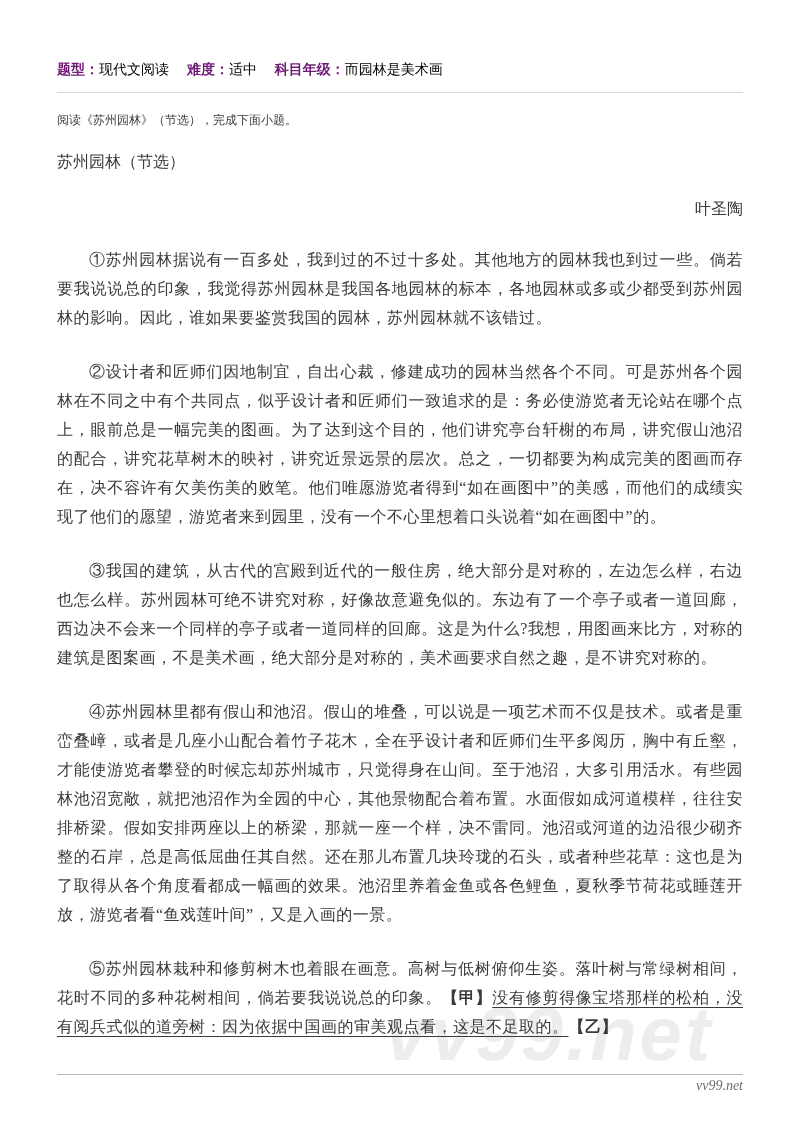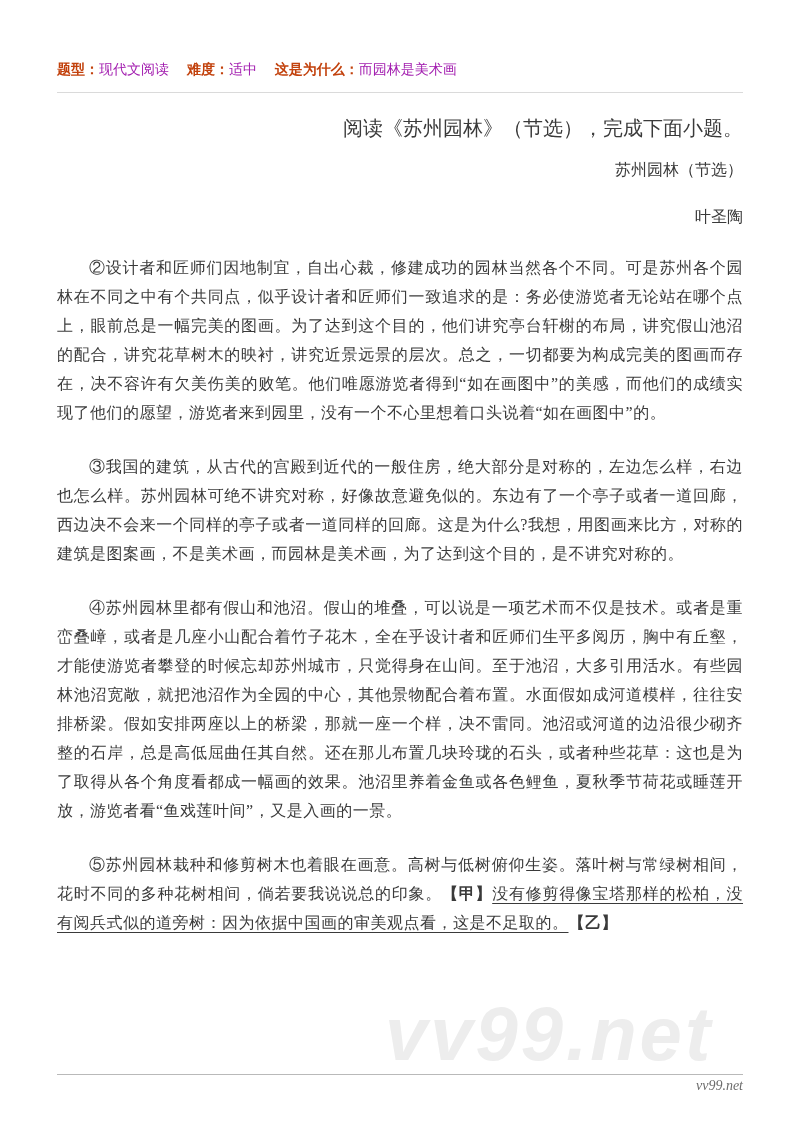--- a/index.html
+++ b/index.html
@@ -31,36 +31,35 @@
     z-index: 1;
     padding: 60px 57px 0 57px;
   }
   .meta-row {
     font-family: "Liberation Sans", "DejaVu Sans", sans-serif;
     font-size: 14px;
     line-height: 18px;
     white-space: nowrap;
   }
   .meta-item { margin-right: 14px; }
-  .meta-label { font-weight: bold; color: #c2410c; font-family: Liberation Serif, serif; }
-  .meta-value { color: #a21caf; }
+  .meta-label { font-weight: bold; color: #701a75; font-family: Liberation Serif, serif; }
+  .meta-value { color: #000000; }
   .divider {
     border: none;
     border-top: 1px solid #dadada;
     margin-top: 13px;
   }
   .intro {
-    margin-top: 24px;
-    font-size: 20px;
+    margin-top: 16px;
+    font-size: 12px;
     line-height: 22px;
-    text-align: right;
   }
   .article-title {
     margin-top: 20px;
-    text-align: right;
+    text-align: left;
     font-size: 16px;
     line-height: 22px;
     font-weight: normal;
   }
   .article-author {
     margin-top: 25px;
     text-align: right;
     font-size: 16px;
     line-height: 22px;
   }
@@ -99,34 +98,35 @@
 </head>
 <body>
 
 <div class="watermark">vv99.net</div>
 
 <div class="page">
 
   <div class="meta-row">
     <span class="meta-item"><span class="meta-label">题型：</span><span class="meta-value">现代文阅读</span></span>
     <span class="meta-item"><span class="meta-label">难度：</span><span class="meta-value">适中</span></span>
-    <span class="meta-item"><span class="meta-label">这是为什么：</span><span class="meta-value">而园林是美术画</span></span>
+    <span class="meta-item"><span class="meta-label">科目年级：</span><span class="meta-value">而园林是美术画</span></span>
   </div>
 
   <hr class="divider">
 
   <p class="intro">阅读《苏州园林》（节选），完成下面小题。</p>
 
   <h1 class="article-title">苏州园林（节选）</h1>
 
   <p class="article-author">叶圣陶</p>
 
   <div id="article-body">
+      <p class="para"><span>①苏州园林据说有一百多处，我到过的不过十多处。其他地方的园林我也到过一些。倘若要我说说总的印象，我觉得苏州园林是我国各地园林的标本，各地园林或多或少都受到苏州园林的影响。因此，谁如果要鉴赏我国的园林，苏州园林就不该错过。</span></p>
       <p class="para"><span>②设计者和匠师们因地制宜，自出心裁，修建成功的园林当然各个不同。可是苏州各个园林在不同之中有个共同点，似乎设计者和匠师们一致追求的是：务必使游览者无论站在哪个点上，眼前总是一幅完美的图画。为了达到这个目的，他们讲究亭台轩榭的布局，讲究假山池沼的配合，讲究花草树木的映衬，讲究近景远景的层次。总之，一切都要为构成完美的图画而存在，决不容许有欠美伤美的败笔。他们唯愿游览者得到“如在画图中”的美感，而他们的成绩实现了他们的愿望，游览者来到园里，没有一个不心里想着口头说着“如在画图中”的。</span></p>
-      <p class="para"><span>③我国的建筑，从古代的宫殿到近代的一般住房，绝大部分是对称的，左边怎么样，右边也怎么样。苏州园林可绝不讲究对称，好像故意避免似的。东边有了一个亭子或者一道回廊，西边决不会来一个同样的亭子或者一道同样的回廊。这是为什么?我想，用图画来比方，对称的建筑是图案画，不是美术画，而园林是美术画，为了达到这个目的，是不讲究对称的。</span></p>
+      <p class="para"><span>③我国的建筑，从古代的宫殿到近代的一般住房，绝大部分是对称的，左边怎么样，右边也怎么样。苏州园林可绝不讲究对称，好像故意避免似的。东边有了一个亭子或者一道回廊，西边决不会来一个同样的亭子或者一道同样的回廊。这是为什么?我想，用图画来比方，对称的建筑是图案画，不是美术画，绝大部分是对称的，美术画要求自然之趣，是不讲究对称的。</span></p>
       <p class="para"><span>④苏州园林里都有假山和池沼。假山的堆叠，可以说是一项艺术而不仅是技术。或者是重峦叠嶂，或者是几座小山配合着竹子花木，全在乎设计者和匠师们生平多阅历，胸中有丘壑，才能使游览者攀登的时候忘却苏州城市，只觉得身在山间。至于池沼，大多引用活水。有些园林池沼宽敞，就把池沼作为全园的中心，其他景物配合着布置。水面假如成河道模样，往往安排桥梁。假如安排两座以上的桥梁，那就一座一个样，决不雷同。池沼或河道的边沿很少砌齐整的石岸，总是高低屈曲任其自然。还在那儿布置几块玲珑的石头，或者种些花草：这也是为了取得从各个角度看都成一幅画的效果。池沼里养着金鱼或各色鲤鱼，夏秋季节荷花或睡莲开放，游览者看“鱼戏莲叶间”，又是入画的一景。</span></p>
       <p class="para"><span>⑤苏州园林栽种和修剪树木也着眼在画意。高树与低树俯仰生姿。落叶树与常绿树相间，花时不同的多种花树相间，倘若要我说说总的印象。</span><span class="seg-b">【甲】</span><span class="seg-u">没有修剪得像宝塔那样的松柏，没有阅兵式似的道旁树：因为依据中国画的审美观点看，这是不足取的。</span><span class="seg-b">【乙】</span></p>
     </div>
 
 </div>
 
 <div class="footer">
   <span class="footer-site">vv99.net</span>
 </div>
 

